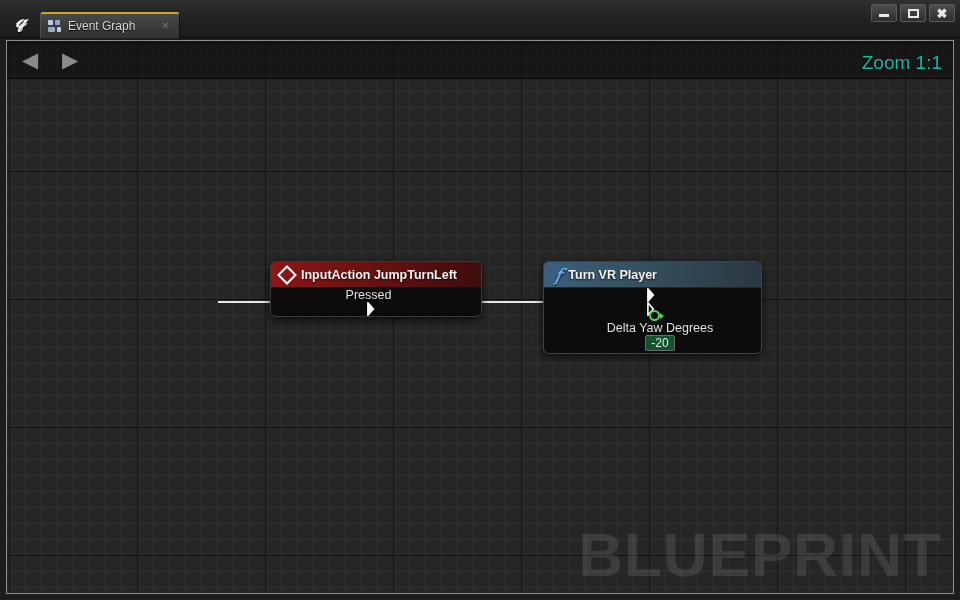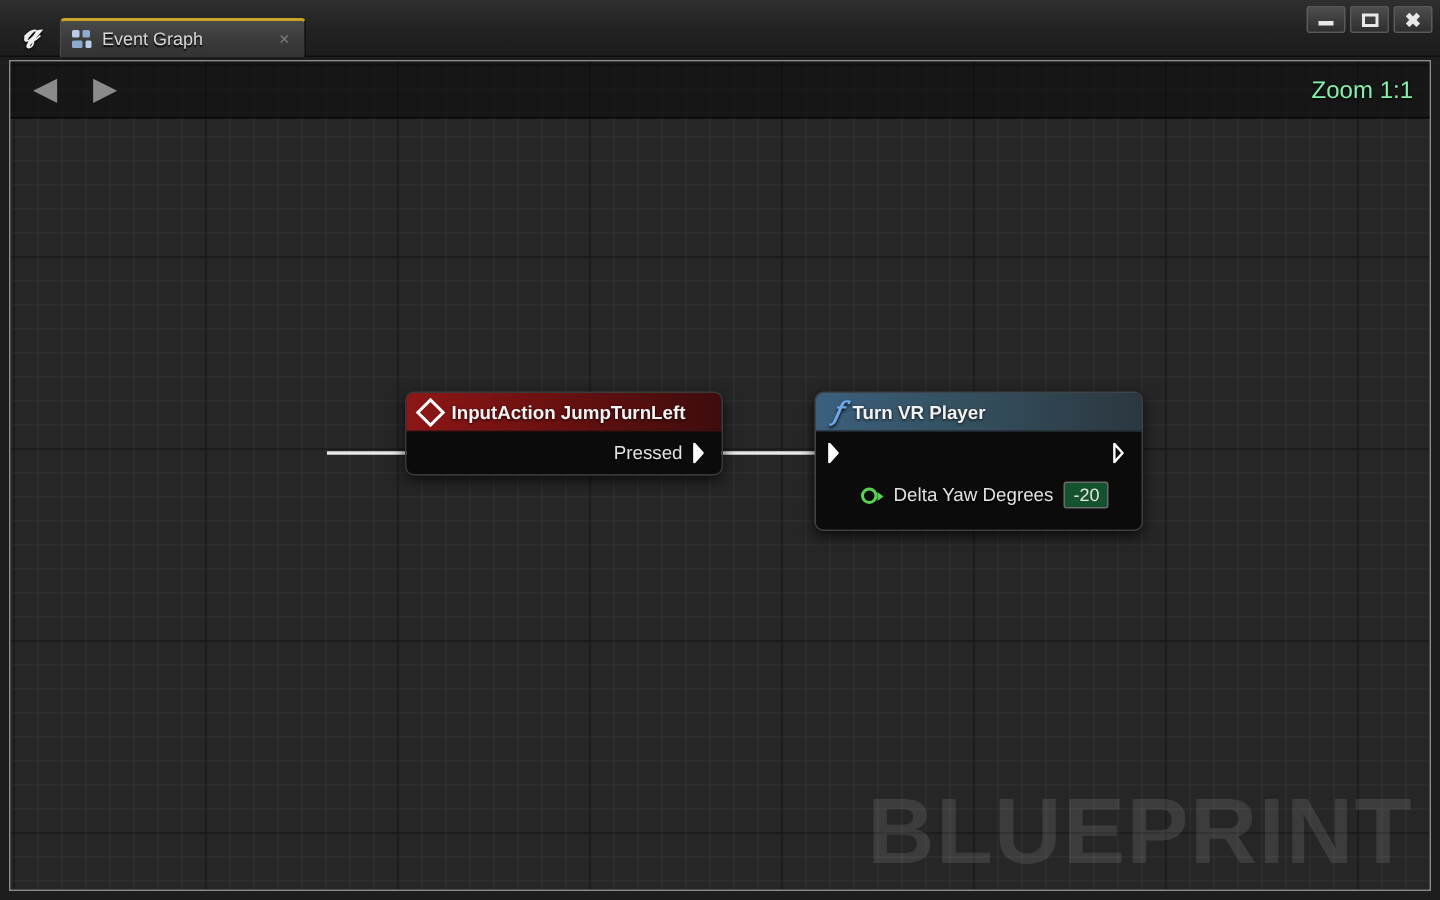--- a/index.html
+++ b/index.html
@@ -40,21 +40,21 @@
     font-size: 21px;
     font-weight: 700;
     color: #eeeeee;
     text-shadow: 0 1px 2px #000;
   }
 
   
   #tab-event-graph {
     position: absolute;
     left: 40px; top: 12px;
-    width: 164px; height: 26px;
+    width: 140px; height: 26px;
     background: linear-gradient(to bottom, #4a4a4a 0%, #3a3a3a 55%, #333333 100%);
     border-top: 2px solid #c9a227;
     border-left: 1px solid #4f4f4f;
     border-right: 1px solid #101010;
     border-radius: 3px 3px 0 0;
     display: flex;
     align-items: center;
     padding-left: 7px;
   }
 
@@ -196,22 +196,22 @@
   }
   .crumb-sep {
     font-size: 16px;
     color: #c9c9c9;
     font-weight: 700;
   }
 
   #zoom-level {
     position: absolute;
     right: 13px; top: 11px;
-    font-size: 16px;
-    color: #86efac;
+    font-size: 19px;
+    color: #14b8a6;
     text-shadow: 0 1px 2px #000;
     white-space: nowrap;
   }
 
   
   #watermark {
     position: absolute;
     right: 11px; bottom: 7px;
     font-size: 62px;
     font-weight: 700;
@@ -291,20 +291,21 @@
     margin-left: 3px;
     text-shadow: 0 1px 2px rgba(0,0,0,0.9);
   }
 
   
   .pin-row {
     position: relative;
     height: 28px;
     display: flex;
     align-items: center;
+    flex-direction: column;
   }
   .pin-row.right { justify-content: flex-end; padding-right: 8px; }
   .pin-row.left  { justify-content: center; padding-left: 8px; }
 
   .pin-label {
     font-size: 12.5px;
     color: #e2e2e2;
     text-shadow: 0 1px 1px #000;
     white-space: nowrap;
   }

